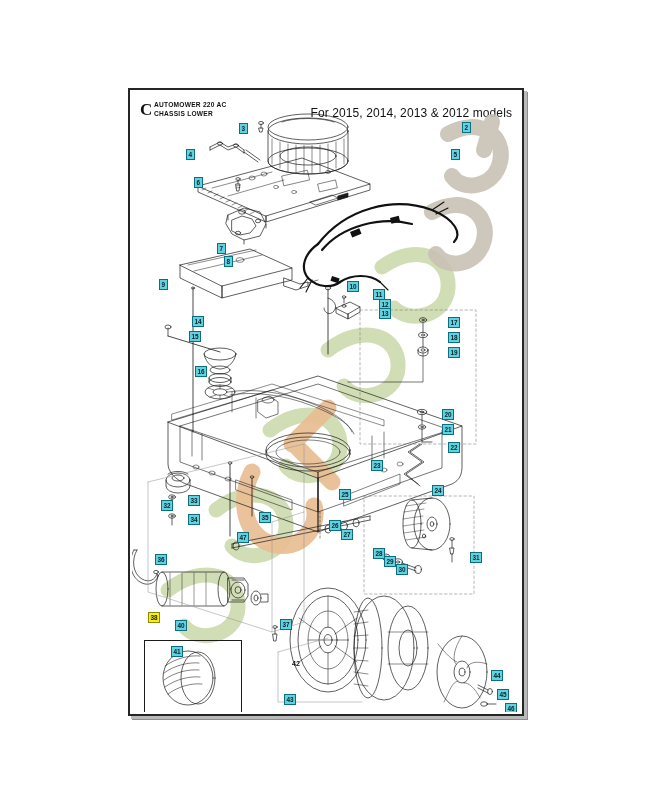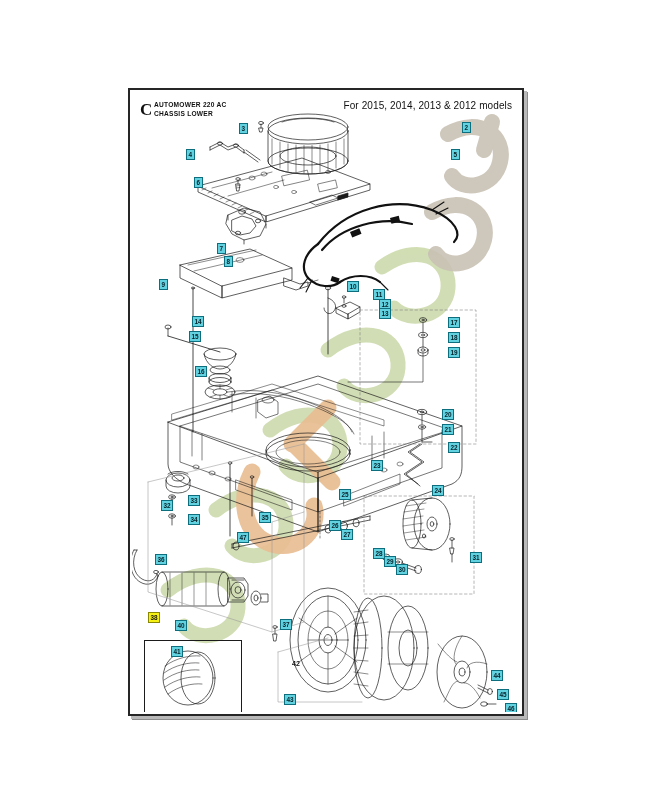--- a/index.html
+++ b/index.html
@@ -16,21 +16,21 @@
   #inner{position:absolute;inset:2px;overflow:hidden;background:#fff;}
 
   
   #hdr-letter{
     position:absolute;left:8px;top:9px;font-size:17px;font-weight:bold;
     color:#111;line-height:1;font-family:"Liberation Serif",serif;
   }
   #hdr-title{position:absolute;left:22px;top:9px;line-height:8.5px;}
   #hdr-title div{font-size:6.6px;font-weight:bold;color:#111;letter-spacing:.25px;}
   #hdr-models{
-    position:absolute;right:8px;top:8px;font-size:10px;color:#111;
+    position:absolute;right:8px;top:14px;font-size:12px;color:#111;
     white-space:nowrap;letter-spacing:.1px;
   }
 
   
   #wm{position:absolute;left:0;top:0;width:392px;height:624px;
       pointer-events:none;z-index:2;}
 
   
   #art{position:absolute;left:0;top:0;width:392px;height:624px;z-index:3;}
 

